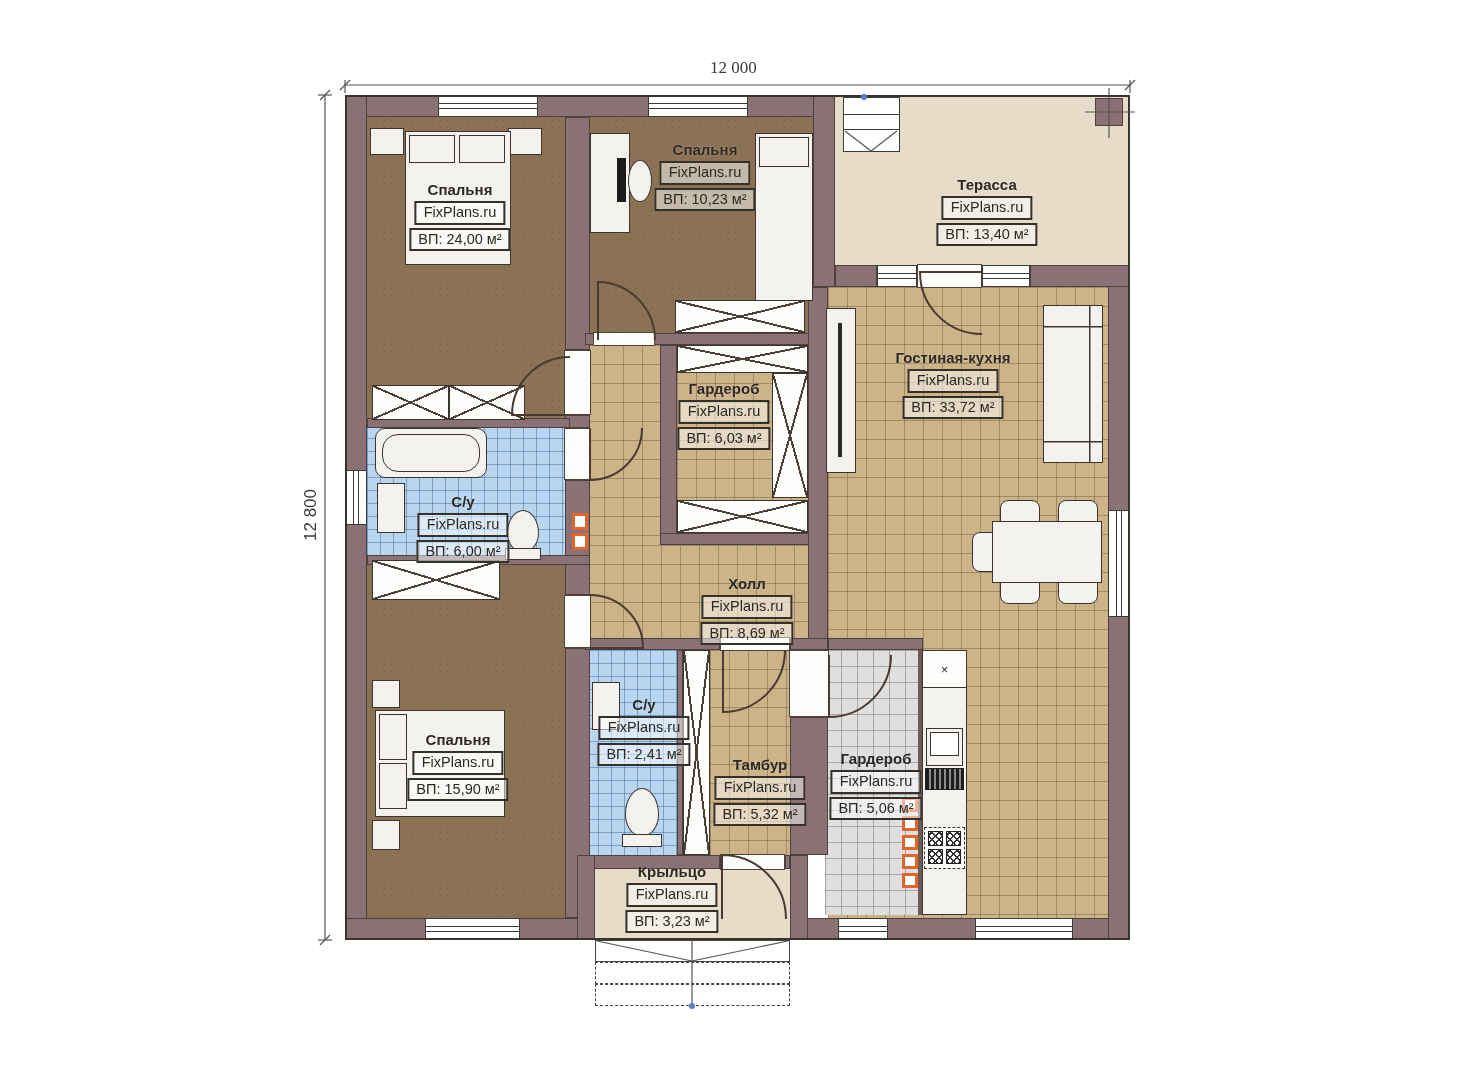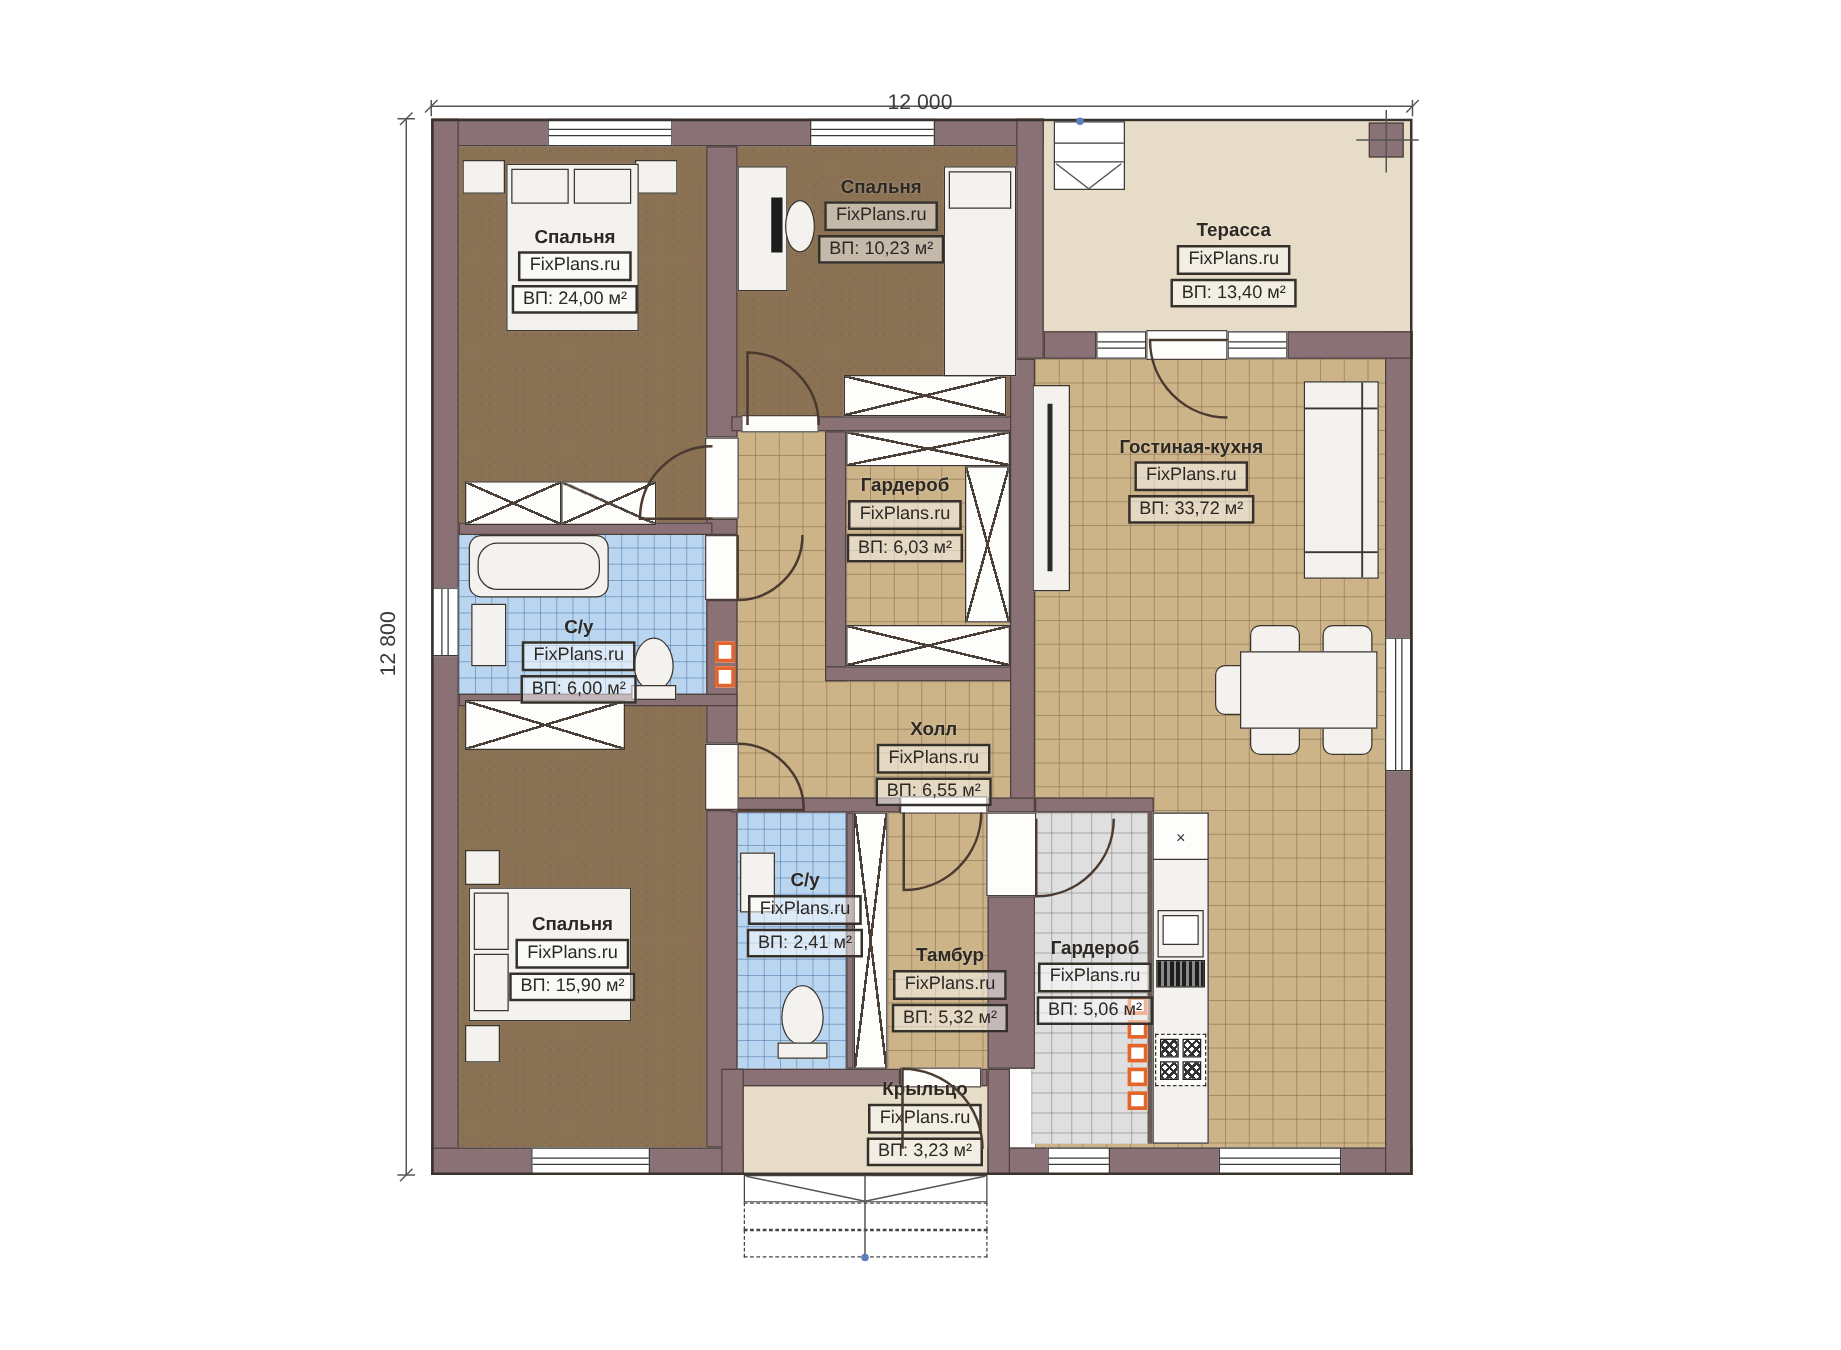--- a/index.html
+++ b/index.html
@@ -223,21 +223,21 @@
     <div class="area-box">ВП: 6,03 м²</div>
   </div>
   <div class="room-label" style="left:463px;top:493px;">
     <div class="room-name">С/у</div>
     <div class="wm-box">FixPlans.ru</div>
     <div class="area-box">ВП: 6,00 м²</div>
   </div>
   <div class="room-label" style="left:747px;top:575px;">
     <div class="room-name">Холл</div>
     <div class="wm-box">FixPlans.ru</div>
-    <div class="area-box">ВП: 6,55 м²</div>
+    <div class="area-box">ВП: 8,69 м²</div>
   </div>
   <div class="room-label" style="left:458px;top:731px;">
     <div class="room-name">Спальня</div>
     <div class="wm-box">FixPlans.ru</div>
     <div class="area-box">ВП: 15,90 м²</div>
   </div>
   <div class="room-label" style="left:644px;top:696px;">
     <div class="room-name">С/у</div>
     <div class="wm-box">FixPlans.ru</div>
     <div class="area-box">ВП: 2,41 м²</div>
@@ -245,27 +245,27 @@
   <div class="room-label" style="left:760px;top:756px;">
     <div class="room-name">Тамбур</div>
     <div class="wm-box">FixPlans.ru</div>
     <div class="area-box">ВП: 5,32 м²</div>
   </div>
   <div class="room-label" style="left:876px;top:750px;">
     <div class="room-name">Гардероб</div>
     <div class="wm-box">FixPlans.ru</div>
     <div class="area-box">ВП: 5,06 м²</div>
   </div>
-  <div class="room-label" style="left:740px;top:863px;align-items:center;">
+  <div class="room-label" style="left:672px;top:863px;align-items:center;">
     <div class="room-name">Крыльцо</div>
     <div class="wm-box">FixPlans.ru</div>
     <div class="area-box">ВП: 3,23 м²</div>
   </div>
 
-  <div class="dim-label" style="left:710px;top:72px;">12 000</div>
+  <div class="dim-label" style="left:710px;top:58px;font-family:Liberation Serif, serif;">12 000</div>
   <div class="dim-label" style="left:285px;top:505px;transform:rotate(-90deg);">12 800</div>
 
   <svg class="overlay" width="1473" height="1080" viewBox="0 0 1473 1080">
     <g stroke="#4a3a30" stroke-width="2" fill="none">
 
       <path d="M598 340 L598 282 A58 58 0 0 1 655 340"></path>
       <path d="M570 415 L512 415 A58 58 0 0 1 570 357"></path>
       <path d="M590 428 L590 480 A52 52 0 0 0 642 428"></path>
       <path d="M590 648 L643 648 A53 53 0 0 0 590 595"></path>
       <path d="M723 650 L723 712 A62 62 0 0 0 785 650"></path>

